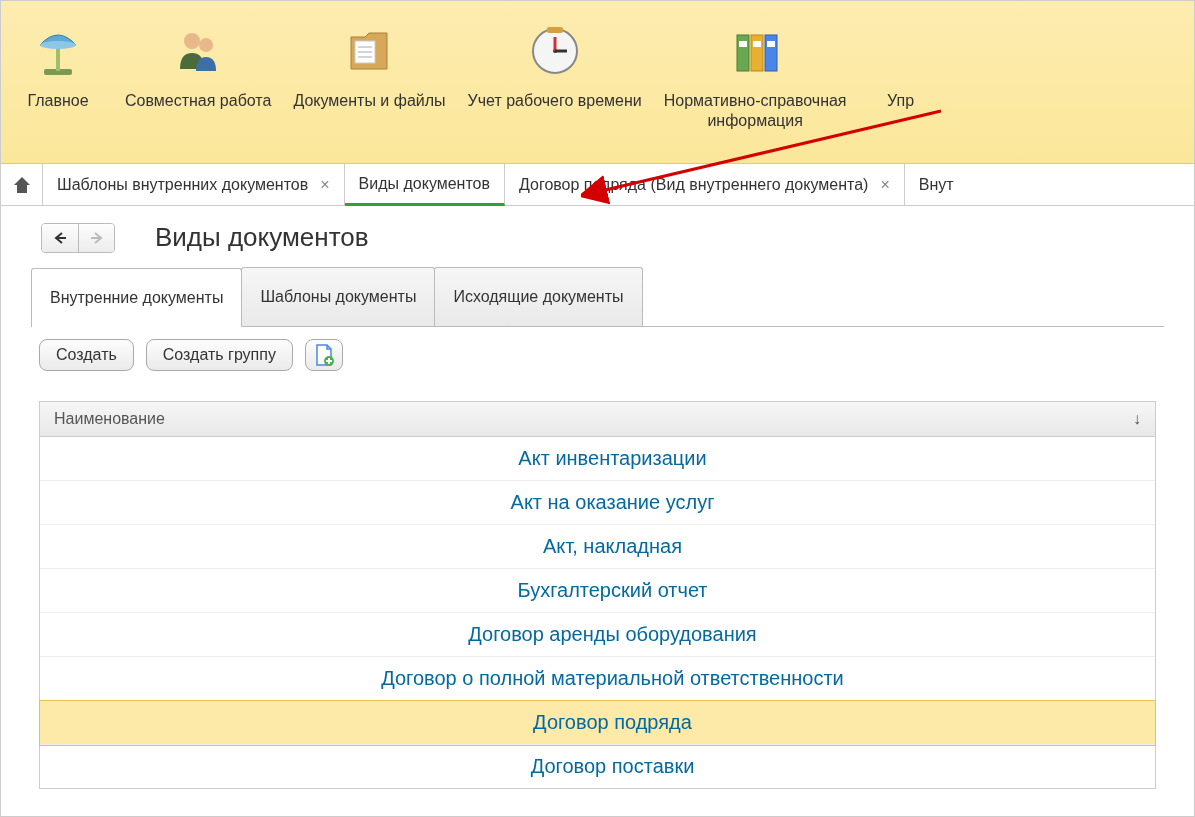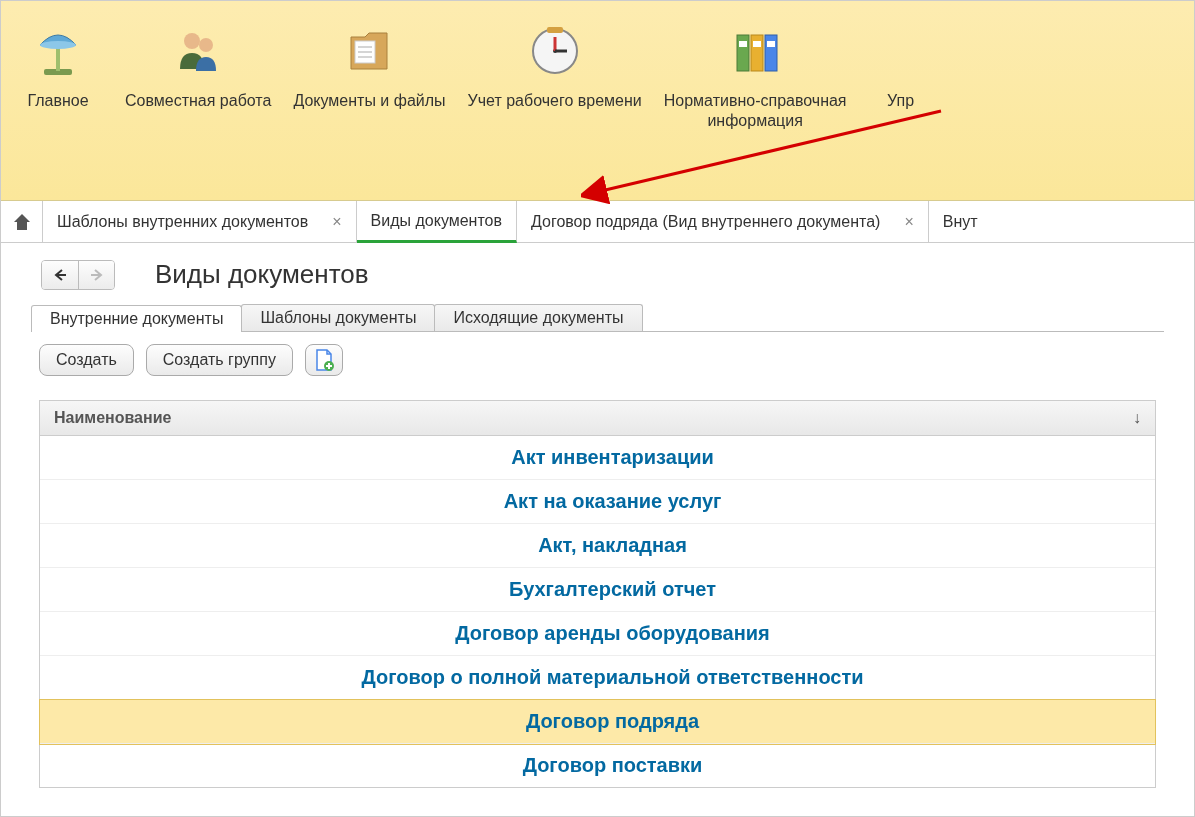--- a/index.html
+++ b/index.html
@@ -19,21 +19,21 @@
     box-shadow: 0 0 8px rgba(0,0,0,0.15);
   }
   
   .ribbon {
     display: flex;
     align-items: flex-start;
     background: linear-gradient(#fdecb0, #fbe79a);
     padding: 18px 12px 4px 12px;
     gap: 22px;
     border-bottom: 1px solid #d7cb8f;
-    height: 200px;
+    height: 163px;
   }
   .ribbon-item {
     display: flex;
     flex-direction: column;
     align-items: center;
     min-width: 90px;
     cursor: pointer;
   }
   .ribbon-item .icon-box {
     width: 64px;
@@ -66,21 +66,21 @@
     cursor: pointer;
   }
   .tab {
     display: flex;
     align-items: center;
     padding: 0 14px;
     border-right: 1px solid #ccc;
     font-size: 16px;
     color: #333;
     cursor: pointer;
-    gap: 24px;
+    gap: 12px;
     white-space: nowrap;
   }
   .tab.active {
     border-bottom: 3px solid #2aa33a;
     margin-bottom: -1px;
     font-weight: 400;
   }
   .tab .close {
     font-size: 16px;
     color: #888;
@@ -112,21 +112,21 @@
     font-size: 26px;
     color: #333;
   }
   
   .inner-tabs {
     display: flex;
     margin: 0 30px;
     border-bottom: 1px solid #bbb;
   }
   .itab {
-    padding: 4px 18px;
+    padding: 20px 18px;
     border: 1px solid #bbb;
     border-bottom: none;
     background: linear-gradient(#f6f6f6,#e9e9e9);
     font-size: 16px;
     cursor: pointer;
     border-radius: 3px 3px 0 0;
     margin-right: -1px;
   }
   .itab.active {
     background: #fff;
@@ -146,23 +146,22 @@
     font-size: 16px;
     border-radius: 8px;
     cursor: pointer;
     display: flex;
     align-items: center;
     justify-content: center;
   }
   .btn.iconbtn { padding: 4px 8px; }
   
   .table-wrap {
-    margin: 12px 38px;
+    margin: 18px 38px;
     border: 1px solid #ccc;
-    font-weight: bold;
   }
   .thead {
     display: flex;
     justify-content: space-between;
     align-items: center;
     background: linear-gradient(#f6f6f6,#e8e8e8);
     padding: 8px 14px;
     border-bottom: 1px solid #ccc;
     font-size: 16px;
     color: #555;

